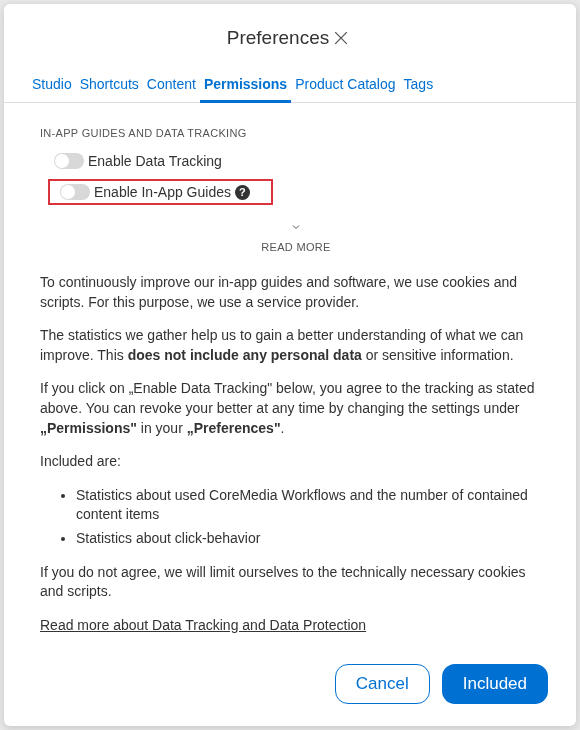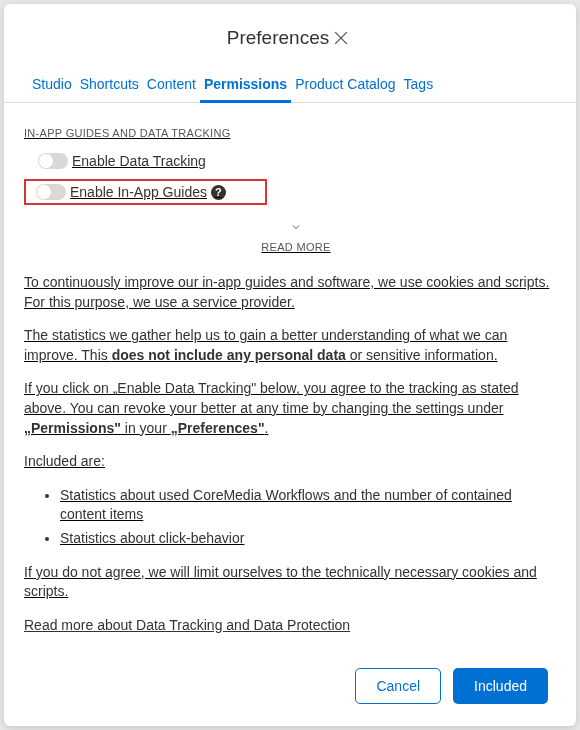--- a/index.html
+++ b/index.html
@@ -64,45 +64,44 @@
     .tab.active::after {
       content: '';
       position: absolute;
       bottom: -1px;
       left: -4px;
       right: -4px;
       height: 3px;
       background: #0070d2;
     }
     .content {
-      padding: 0 20px;
+      padding: 0 36px;
       flex: 1;
       overflow: auto;
-      text-decoration: underline;
     }
     .section-title {
       font-size: 11px;
       letter-spacing: 0.3px;
       color: #555;
       margin-top: 24px;
       margin-bottom: 12px;
     }
     .toggle-row {
       display: flex;
       align-items: center;
       gap: 4px;
       margin-bottom: 8px;
       margin-left: 14px;
       padding: 2px 0;
     }
     .toggle-row.highlighted {
       border: 2px solid #d9343c;
-      margin-left: 0;
+      margin-left: 8px;
       padding: 3px 6px 3px 10px;
-      width: 243px;
+      width: 225px;
     }
     .toggle {
       width: 30px;
       height: 16px;
       background: #d8d8d8;
       border-radius: 10px;
       position: relative;
       cursor: pointer;
     }
     .toggle::after {
@@ -167,22 +166,22 @@
       text-decoration: underline;
     }
     .footer {
       display: flex;
       justify-content: flex-end;
       gap: 12px;
       padding: 16px 28px 22px 28px;
     }
     .btn {
       padding: 9px 20px;
-      font-size: 14px;
-      border-radius: 5px;
+      font-size: 17px;
+      border-radius: 13px;
       cursor: pointer;
       border: 1px solid transparent;
     }
     .btn-secondary {
       background: #fff;
       color: #0070d2;
       border-color: #0070d2;
     }
     .btn-primary {
       background: #0070d2;

